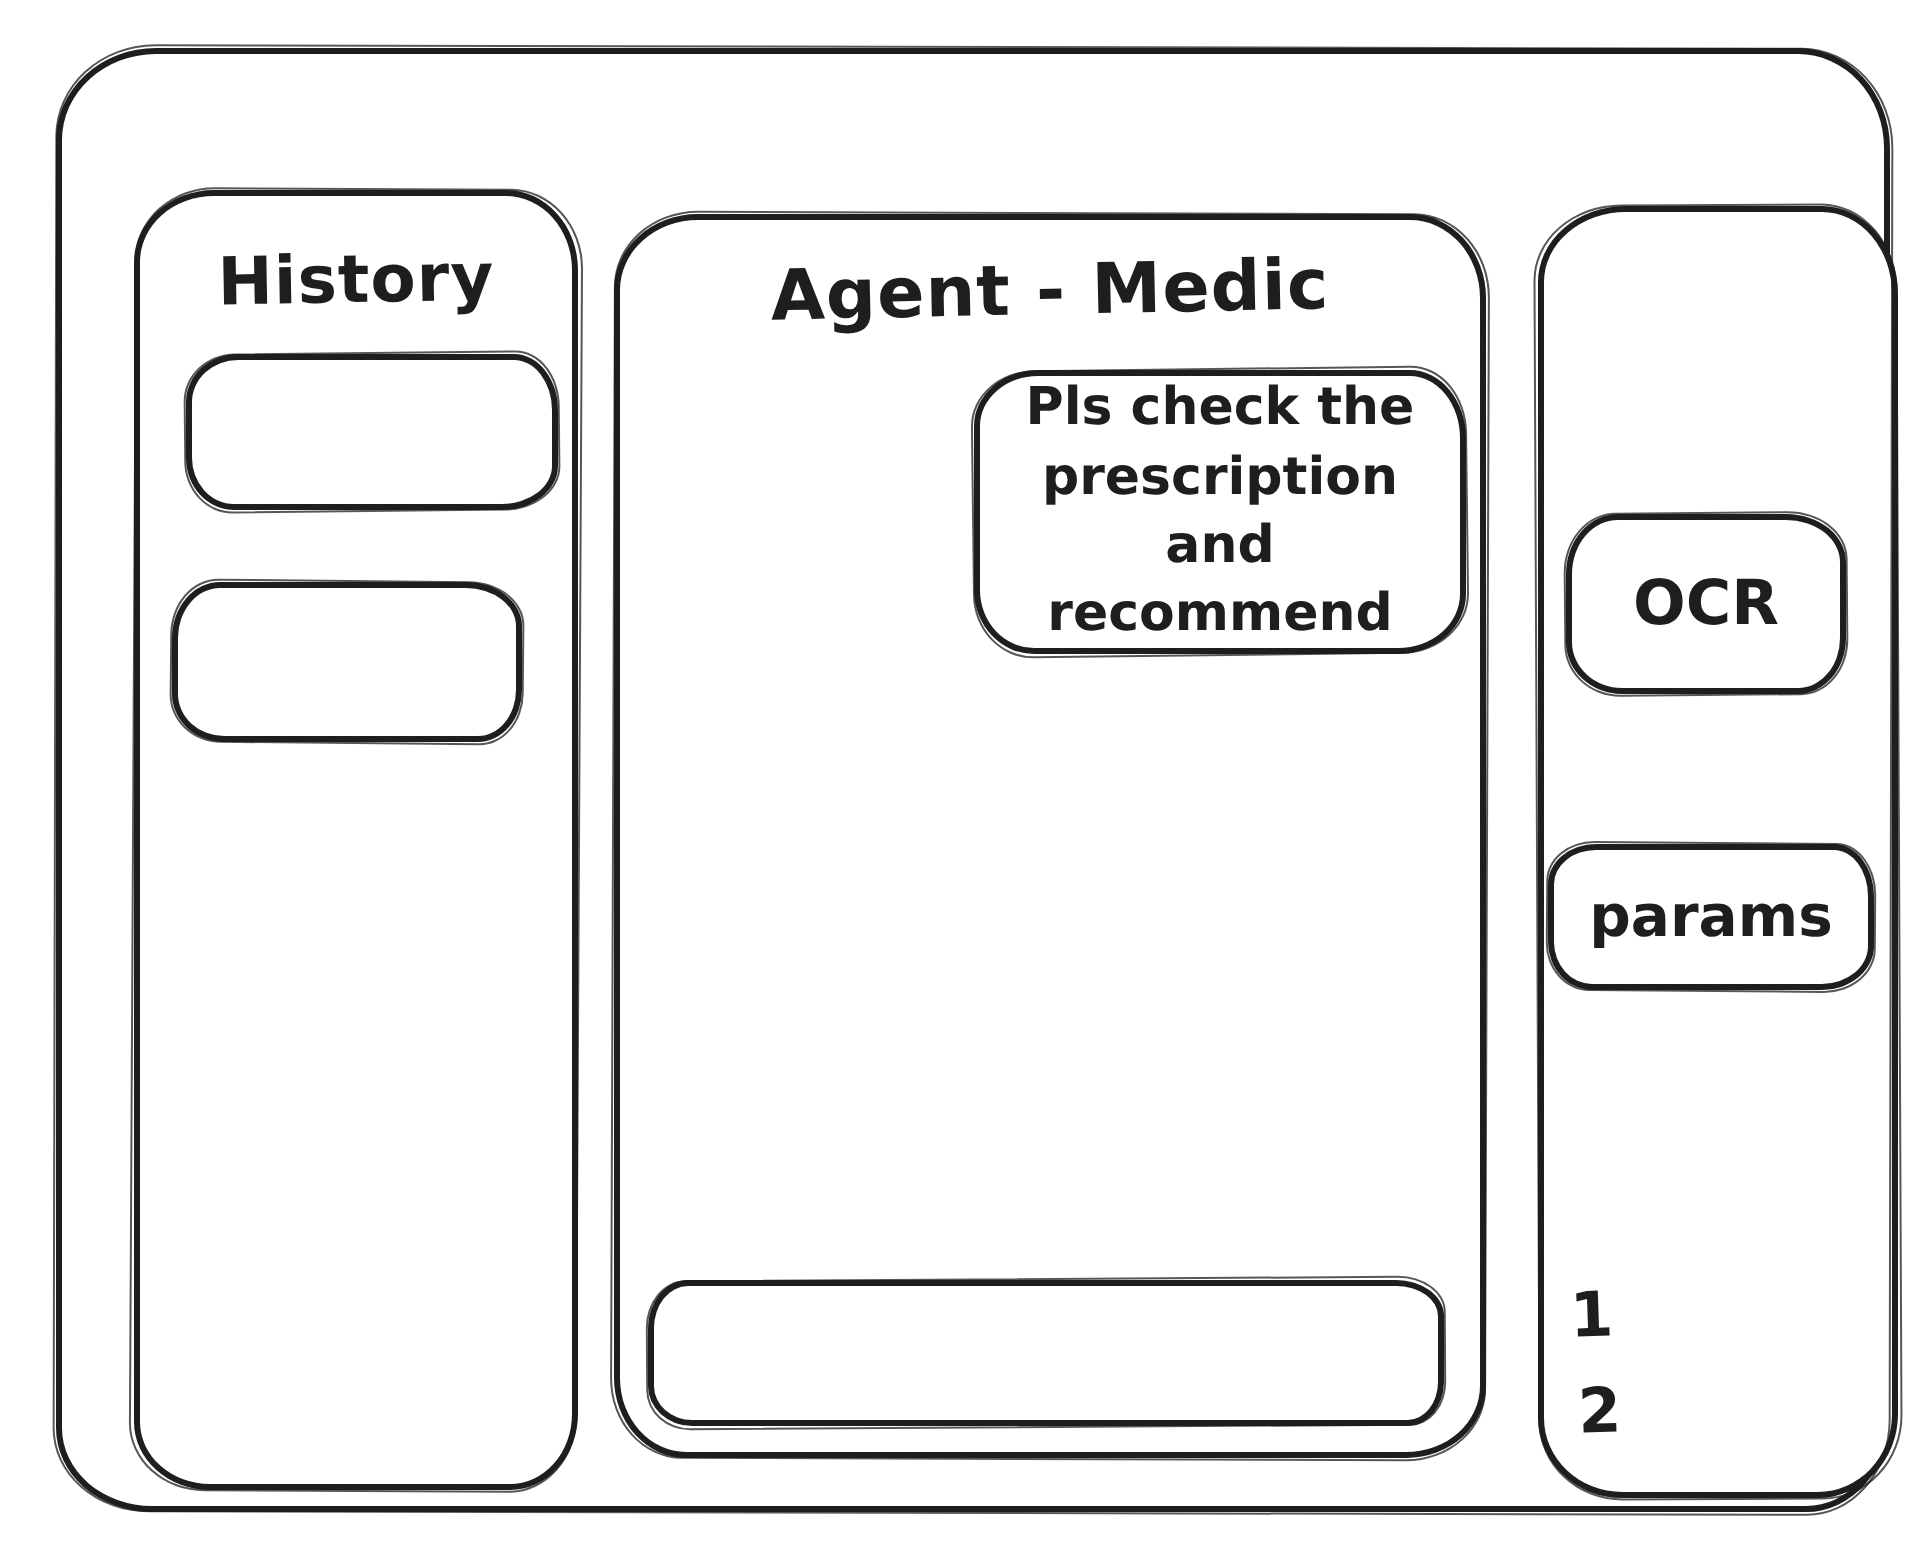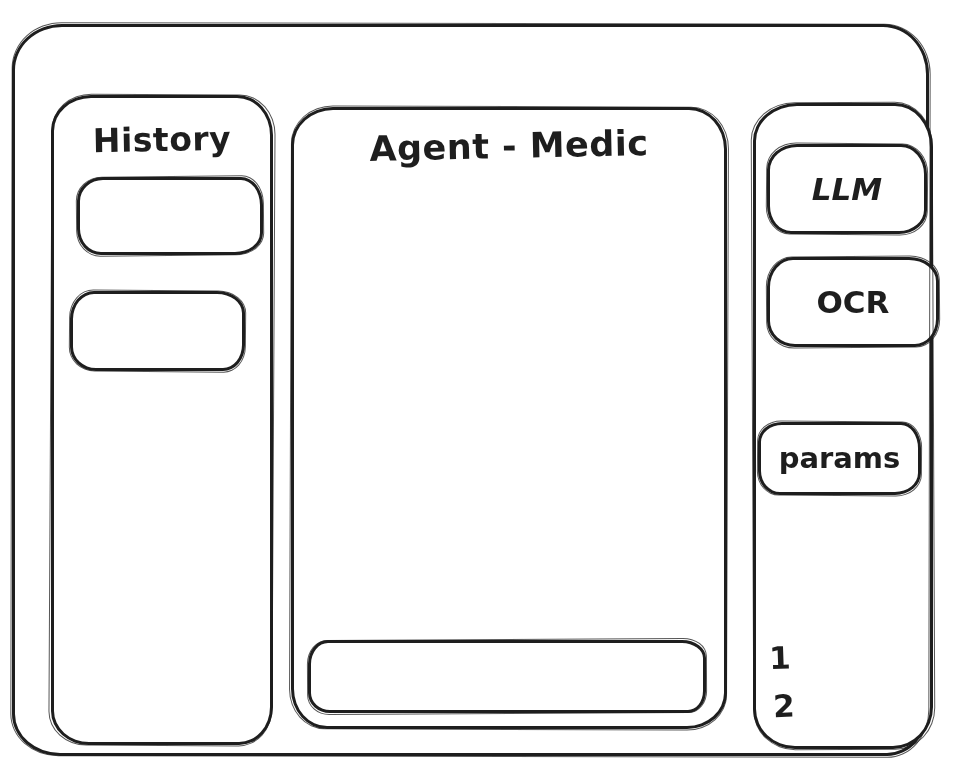--- a/index.html
+++ b/index.html
@@ -9,21 +9,21 @@
   *{margin:0;padding:0;box-sizing:border-box;}
   html,body{width:957px;height:777px;background:var(--bg);overflow:hidden;
     font-family:"DejaVu Sans","Liberation Sans",sans-serif;color:var(--ink);}
   
   .sk{position:absolute;border:3px solid var(--ink);background:var(--bg);}
   .sk::after{content:"";position:absolute;inset:-4px;border:1.6px solid var(--ink);
     border-radius:inherit;transform:rotate(var(--wob,.45deg));
     pointer-events:none;opacity:.75;}
   .lbl{font-weight:700;letter-spacing:.5px;white-space:nowrap;}
   
-  .frame{left:12px;top:24px;width:917px;height:732px;
+  .frame{left:28px;top:24px;width:917px;height:732px;
     border-radius:50px 46px 42px 48px / 46px 50px 48px 42px;--wob:.12deg;}
   
   .history{left:36px;top:68px;width:222px;height:650px;
     border-radius:40px 36px 34px 38px / 36px 40px 38px 34px;--wob:.3deg;}
   .history-title{position:absolute;left:0;right:0;top:22px;text-align:center;
     font-size:33px;transform:rotate(-1deg);}
   .hist-item{background:var(--bg);cursor:pointer;}
   .hist-item.i1{left:23px;top:79px;width:186px;height:78px;
     border-radius:26px 22px 28px 24px / 24px 28px 22px 26px;--wob:-.6deg;}
   .hist-item.i2{left:16px;top:193px;width:175px;height:80px;
@@ -46,21 +46,21 @@
     font-size:24px;padding:0 18px;color:var(--ink);}
   
   .tools{left:738px;top:76px;width:180px;height:646px;
     border-radius:44px 38px 40px 42px / 38px 44px 42px 40px;--wob:-.25deg;}
   .tool-btn{display:flex;align-items:center;justify-content:center;
     font-weight:700;cursor:pointer;text-align:center;line-height:1.25;
     font-family:inherit;color:var(--ink);}
   .tool-btn.llm{left:11px;top:38px;width:160px;height:90px;font-size:31px;
     border-radius:30px 26px 28px 24px / 26px 30px 24px 28px;--wob:.6deg;
     font-style:italic;}
-  .tool-btn.ocr{left:11px;top:151px;width:172px;height:90px;font-size:31px;
+  .tool-btn.ocr{left:11px;top:151px;width:140px;height:90px;font-size:31px;
     border-radius:26px 30px 24px 28px / 30px 24px 28px 26px;--wob:-.5deg;}
   .tool-btn.params{left:2px;top:316px;width:163px;height:73px;font-size:29px;
     border-radius:24px 20px 26px 22px / 20px 26px 22px 24px;--wob:.45deg;}
   .tool-btn.docsource{left:7px;top:429px;width:162px;height:118px;font-size:28px;
     border-radius:34px 28px 32px 30px / 28px 34px 30px 32px;--wob:-.6deg;
     flex-direction:column;}
   .doc-item{position:absolute;font-weight:700;font-size:31px;
     transform:rotate(-2deg);}
   .doc-item.d1{left:13px;top:534px;}
   .doc-item.d2{left:17px;top:582px;}
@@ -71,26 +71,28 @@
 <div class="sk frame">
 
   <aside class="sk history">
     <div class="history-title lbl">History</div>
     <div class="sk hist-item i1"></div>
     <div class="sk hist-item i2"></div>
   </aside>
 
   <main class="sk chat">
     <div class="chat-title lbl">Agent - Medic</div>
+    <div class="sk bubble user">
+      <span>Pls check the prescription and recommend</span>
+    </div>
     <div class="sk chat-input-wrap">
       <input type="text" value="" style="">
     </div>
   </main>
 
   <aside class="sk tools">
-    <button class="sk tool-btn llm">LLM</button>
     <button class="sk tool-btn ocr">OCR</button>
     <button class="sk tool-btn params">params</button>
     <div class="doc-item d1">1</div>
     <div class="doc-item d2">2</div>
   </aside>
 
 </div>
 
 </body></html>

